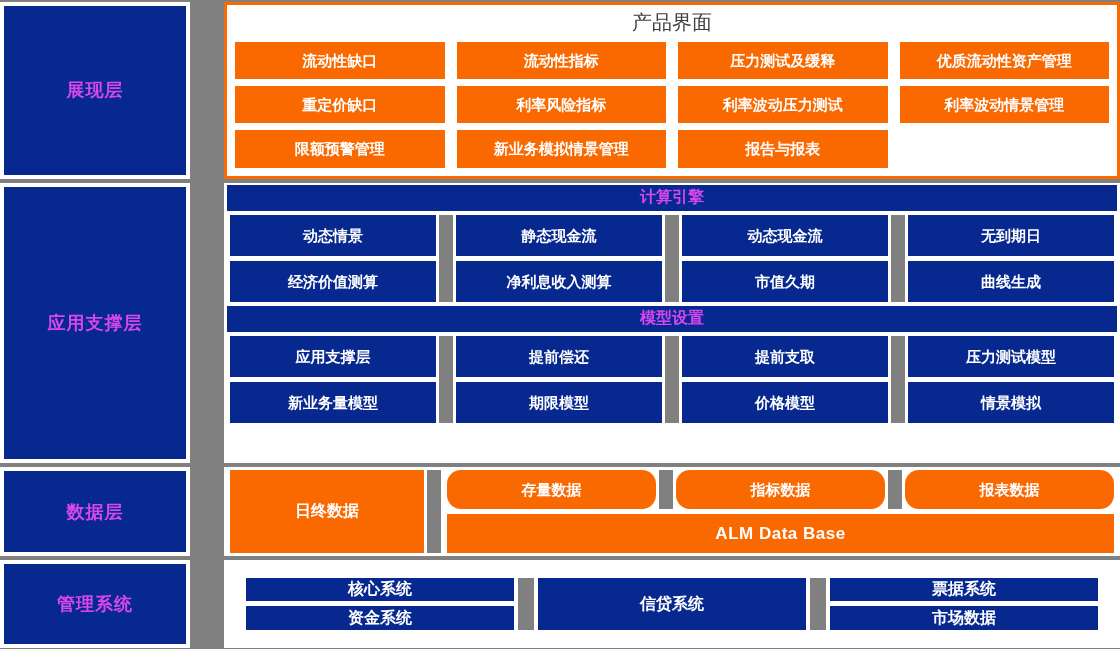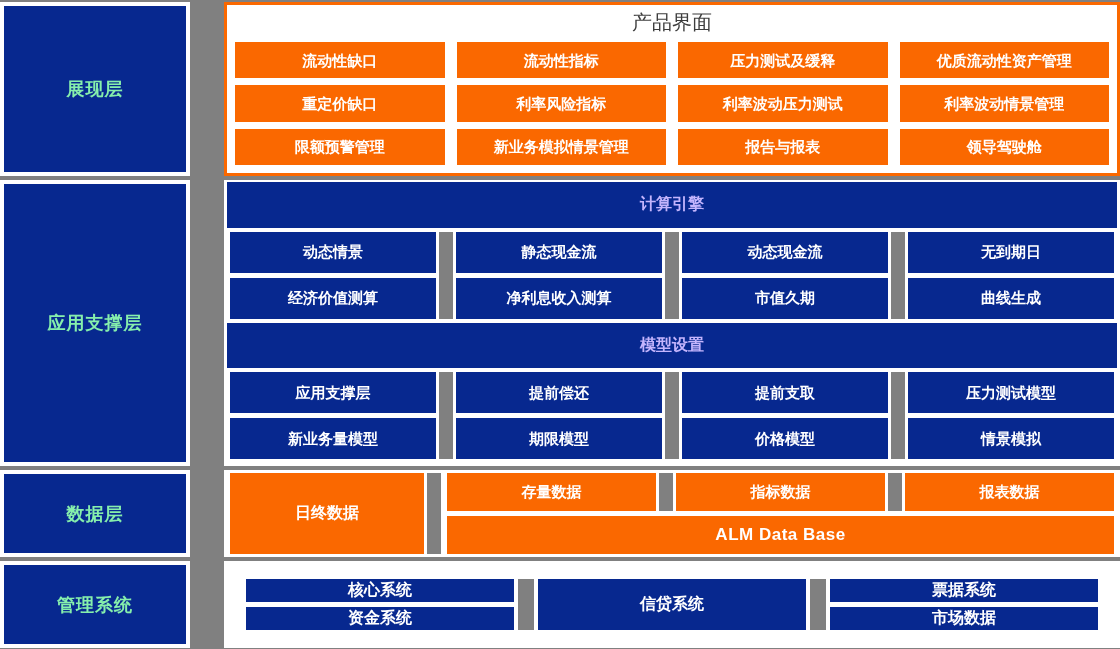--- a/index.html
+++ b/index.html
@@ -25,21 +25,21 @@
   .layer-label{
     width:190px;flex:0 0 190px;
     background:#ffffff;
     padding:4px;
     box-sizing:border-box;
     display:flex;
   }
   .layer-label .fill{
     flex:1;background:#07288f;
     display:flex;align-items:center;justify-content:center;
-    color:#86efac;font-weight:bold;font-size:18px;letter-spacing:1px;
+    color:#d946ef;font-weight:bold;font-size:18px;letter-spacing:1px;
   }
 
   .gutter{width:34px;flex:0 0 34px;background:#808080;}
 
   
   .panel{flex:1;background:#ffffff;box-sizing:border-box;}
 
   
   .row-present{height:180px;}
   .panel-present{
@@ -62,22 +62,22 @@
     color:#ffffff;font-weight:bold;font-size:15px;
     text-align:center;line-height:1.15;
   }
   .cell.orange{background:#FA6800;}
   .cell.blue{background:#07288f;}
 
   
   .row-app{height:286px;}
   .panel-app{display:flex;flex-direction:column;padding:2px 3px 3px 3px;}
   .bar{
-    background:#07288f;color:#c4b5fd;font-weight:bold;font-size:16px;
-    height:46px;display:flex;align-items:center;justify-content:center;
+    background:#07288f;color:#d946ef;font-weight:bold;font-size:16px;
+    height:26px;display:flex;align-items:center;justify-content:center;
     margin:0 0 4px 0;
   }
   .quad{
     display:flex;gap:0;margin-bottom:4px;
   }
   .qcol{
     flex:1;display:flex;flex-direction:column;gap:5px;
     padding:0 3px;box-sizing:border-box;
   }
   .qsep{width:14px;flex:0 0 14px;background:#808080;}
@@ -86,21 +86,21 @@
   
   .row-data{height:90px;}
   .panel-data{display:flex;padding:3px;box-sizing:border-box;}
   .data-left{
     flex:0 0 200px;display:flex;padding:0 3px;box-sizing:border-box;
   }
   .data-left .cell{flex:1;font-size:16px;}
   .data-right{flex:1;display:flex;flex-direction:column;gap:5px;padding-left:3px;}
   .data-top{display:flex;gap:0;flex:1;}
   .data-top .dcol{flex:1;display:flex;padding:0 3px;box-sizing:border-box;}
-  .data-top .dcol .cell{flex:1;}
+  .data-top .dcol .cell{flex:1;border-radius:14px;}
   .alm{flex:1;display:flex;padding:0 3px;box-sizing:border-box;}
   .alm .cell{flex:1;font-size:17px;letter-spacing:.5px;}
 
   
   .row-mgmt{height:90px;}
   .panel-mgmt{display:flex;padding:18px;box-sizing:border-box;gap:0;}
   .mcol{flex:1;display:flex;flex-direction:column;gap:5px;padding:0 4px;box-sizing:border-box;}
   .msep{width:16px;flex:0 0 16px;background:#808080;}
   .mcol .cell{flex:1;font-size:16px;}
 </style>
@@ -121,21 +121,20 @@
         <div class="cell orange">流动性指标</div>
         <div class="cell orange">压力测试及缓释</div>
         <div class="cell orange">优质流动性资产管理</div>
         <div class="cell orange">重定价缺口</div>
         <div class="cell orange">利率风险指标</div>
         <div class="cell orange">利率波动压力测试</div>
         <div class="cell orange">利率波动情景管理</div>
         <div class="cell orange">限额预警管理</div>
         <div class="cell orange">新业务模拟情景管理</div>
         <div class="cell orange">报告与报表</div>
-        <div class="cell orange">领导驾驶舱</div>
       </div>
     </div>
   </div>
 
   <div class="layer-row row-app">
     <div class="layer-label">
       <div class="fill">应用支撑层</div>
     </div>
     <div class="gutter"></div>
     <div class="panel panel-app">

